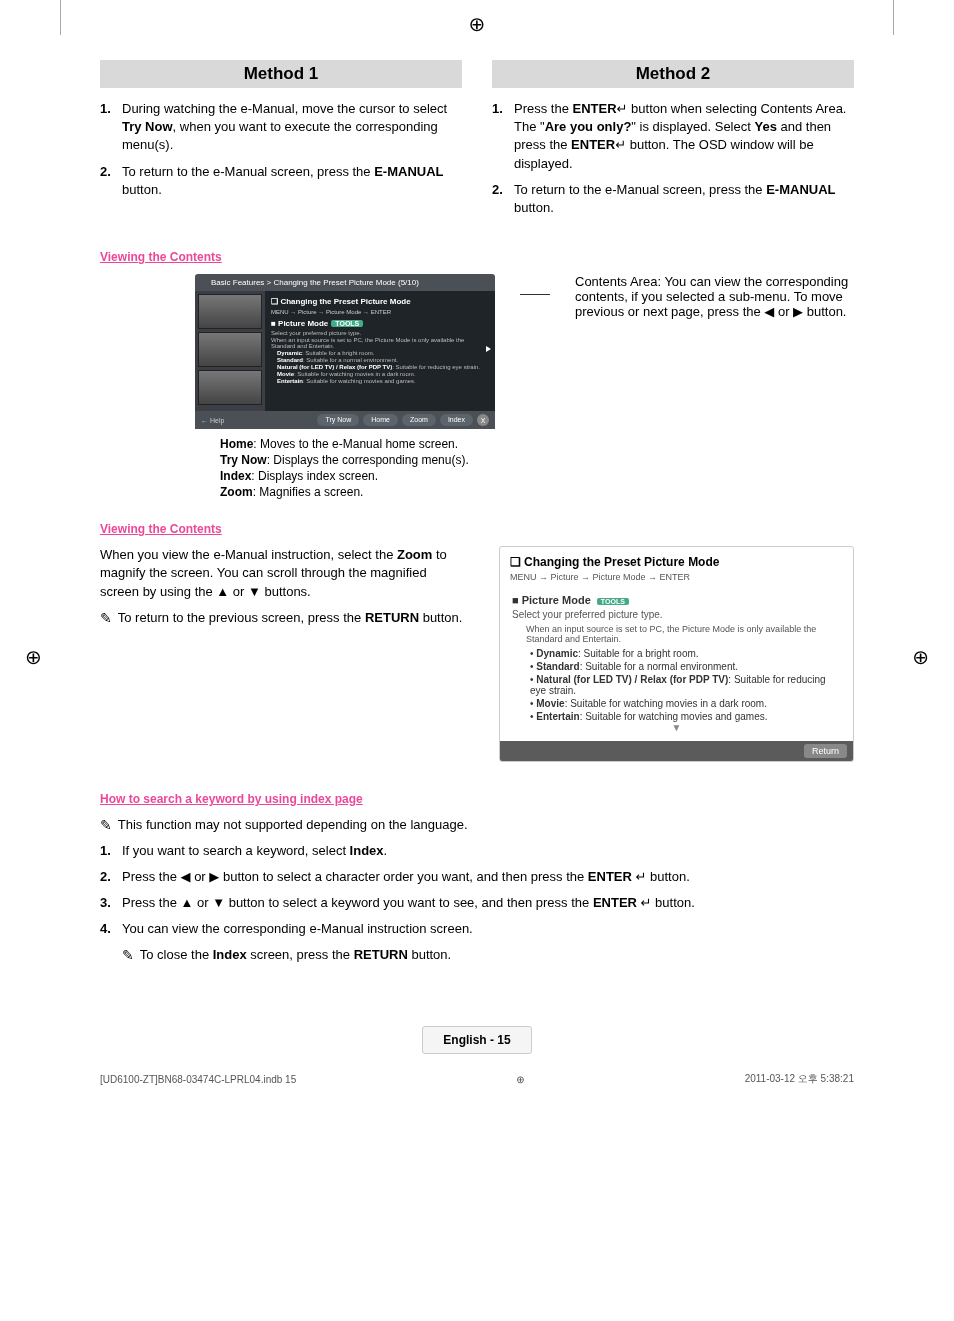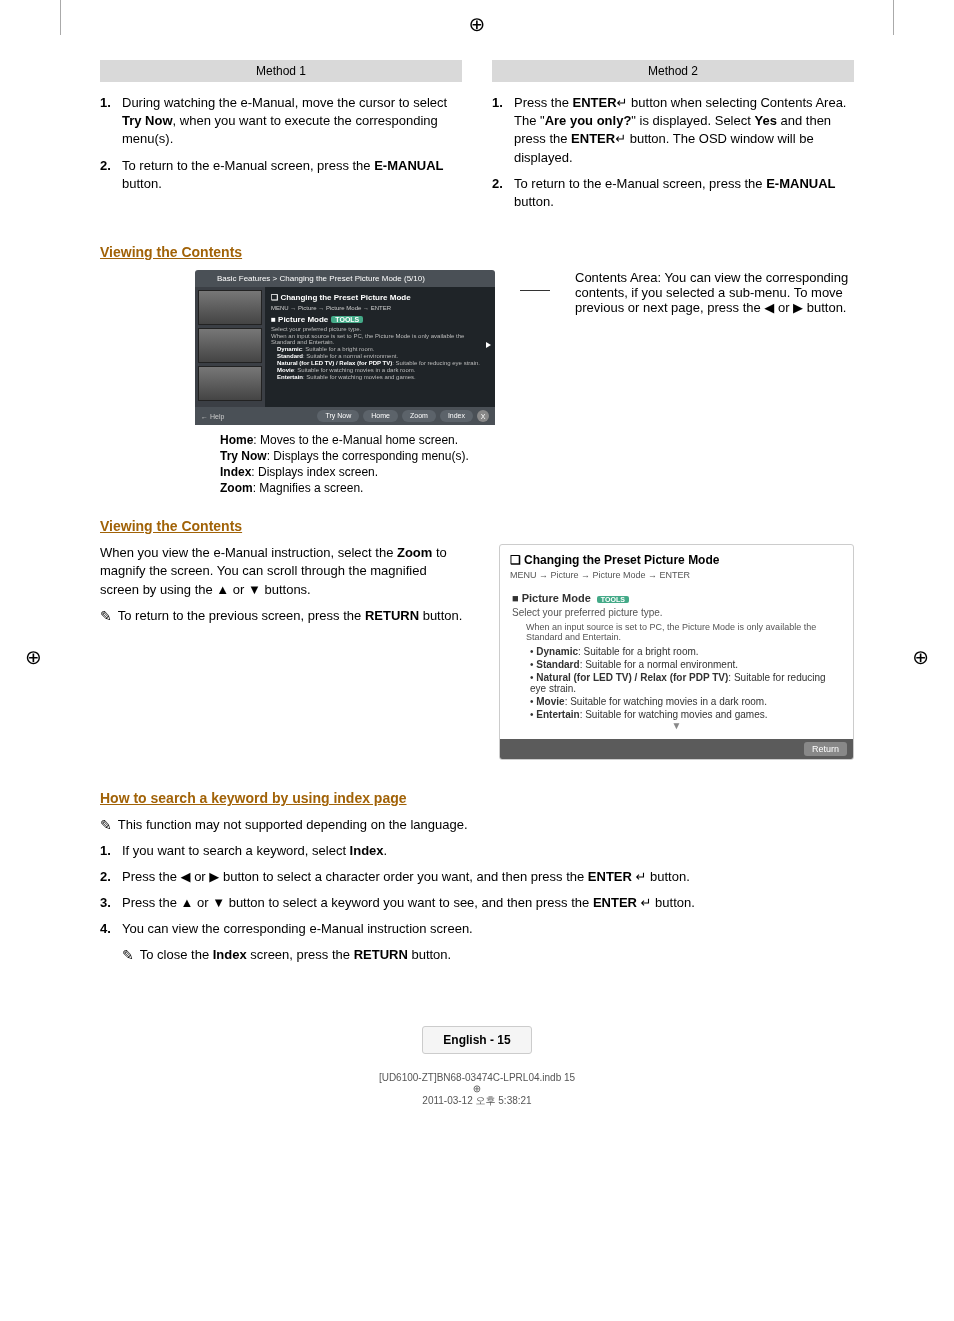--- a/index.html
+++ b/index.html
@@ -6,31 +6,31 @@
 body { font-family: Arial, Helvetica, sans-serif; background: #fff; width: 954px; padding: 60px 100px 30px 100px; color: #000; font-size: 13px; position: relative; }
 .reg-mark { position: absolute; top: 12px; left: 50%; transform: translateX(-50%); font-size: 20px; }
 .side-mark { position: absolute; font-size: 20px; }
 .side-mark.left { left: 25px; top: 645px; }
 .side-mark.right { right: 25px; top: 645px; }
 .crop-line { position: absolute; border-left: 1px solid #aaa; }
 .crop-line.cl1 { top: 0; left: 60px; height: 35px; }
 .crop-line.cl2 { top: 0; right: 60px; height: 35px; }
 .methods { display: flex; gap: 30px; margin-bottom: 25px; }
 .method-col { flex: 1; }
-.method-header { background: #d9d9d9; text-align: center; font-weight: normal; padding: 4px; font-size: 12px; margin-bottom: 12px; }
+.method-header { background: #d9d9d9; text-align: center; font-weight: bold; padding: 4px; font-size: 17px; margin-bottom: 12px; }
 .ol { list-style: none; padding: 0; }
 .ol-item { display: flex; margin-bottom: 8px; line-height: 1.4; }
 .ol-num { font-weight: bold; min-width: 22px; }
-.section-title { color: #a16207; font-weight: bold; text-decoration: underline; font-size: 14px; margin-top: 23px; margin-bottom: 10px; }
+.section-title { color: #ec4899; font-weight: bold; text-decoration: underline; font-size: 12px; margin-top: 23px; margin-bottom: 10px; }
 .note-row { display: flex; gap: 6px; margin-top: 8px; line-height: 1.4; }
 .note-icon { font-size: 14px; }
 .inline-bold { font-weight: bold; }
 .viewing-block { display: flex; gap: 25px; align-items: flex-start; }
 .screenshot { width: 300px; }
-.screen-top { background: #4a5056; color: #fff; padding: 4px 22px; font-size: 8px; border-top-left-radius: 3px; border-top-right-radius: 3px; }
+.screen-top { background: #4a5056; color: #fff; padding: 4px 16px; font-size: 8px; border-top-left-radius: 3px; border-top-right-radius: 3px; }
 .screen-body { display: flex; background: #2f3338; border-bottom-left-radius: 3px; border-bottom-right-radius: 3px; }
 .screen-left { width: 70px; background: #3b3f45; padding: 3px; }
 .mini-img { width: 100%; height: 35px; background: linear-gradient(#777,#444); margin-bottom: 3px; border: 1px solid #222; }
 .screen-right { flex: 1; background: #1f2428; color: #fff; padding: 6px; font-size: 7px; }
 .screen-right .sub-title { color: #fff; font-size: 8px; font-weight: bold; margin-bottom: 3px; }
 .screen-right .sub-path { color: #ccc; font-size: 6px; margin-bottom: 4px; }
 .screen-right .mode-head { font-size: 8px; font-weight: bold; margin-bottom: 2px; }
 .screen-right .bullet-list { margin-left: 6px; }
 .screen-right .bullet { font-size: 6px; color: #bbb; margin-bottom: 1px; }
 .screen-right .bullet .b-name { color: #fff; font-weight: bold; }
@@ -52,21 +52,21 @@
 .zp-body .zp-mode { font-size: 11px; font-weight: bold; margin-bottom: 3px; }
 .zp-body .zp-select { color: #555; margin-bottom: 4px; }
 .zp-bullet { font-size: 10px; color: #333; margin-left: 18px; margin-bottom: 2px; }
 .zp-bullet .b-name { font-weight: bold; }
 .zp-note { font-size: 9px; color: #555; margin-left: 14px; margin-bottom: 4px; }
 .zp-return { background: #5b5b5b; color: #fff; padding: 3px 6px; text-align: right; font-size: 10px; }
 .zp-return .ret-btn { background: #888; padding: 2px 8px; border-radius: 3px; font-size: 9px; display: inline-block; }
 .index-section { margin-top: 30px; }
 .footer-bar { margin-top: 60px; text-align: center; }
 .footer-band { display: inline-block; padding: 6px 20px; background: #f5f5f5; border: 1px solid #ccc; border-radius: 3px; font-weight: bold; font-size: 12px; }
-.print-footer { display: flex; justify-content: space-between; align-items: center; margin-top: 18px; font-size: 10px; color: #555; flex-direction: column; }
+.print-footer { display: flex; justify-content: space-between; align-items: center; margin-top: 18px; font-size: 10px; color: #555; }
 .arrow-right-caret { width:0; height:0; border-left:5px solid #fff; border-top:3px solid transparent; border-bottom:3px solid transparent; position:absolute; right:4px; top:55px;}
 .screen-right { position: relative; }
 .tools-badge { display:inline-block; background:#4a8; color:#fff; font-size:7px; padding:0 4px; border-radius:2px; margin-left:3px;}
 .zp-down { text-align:center; color:#888; font-size:10px; margin-top:-2px;}
 </style>
 </head>
 <body>
 
 <div class="crop-line cl1"></div>
 <div class="crop-line cl2"></div>

